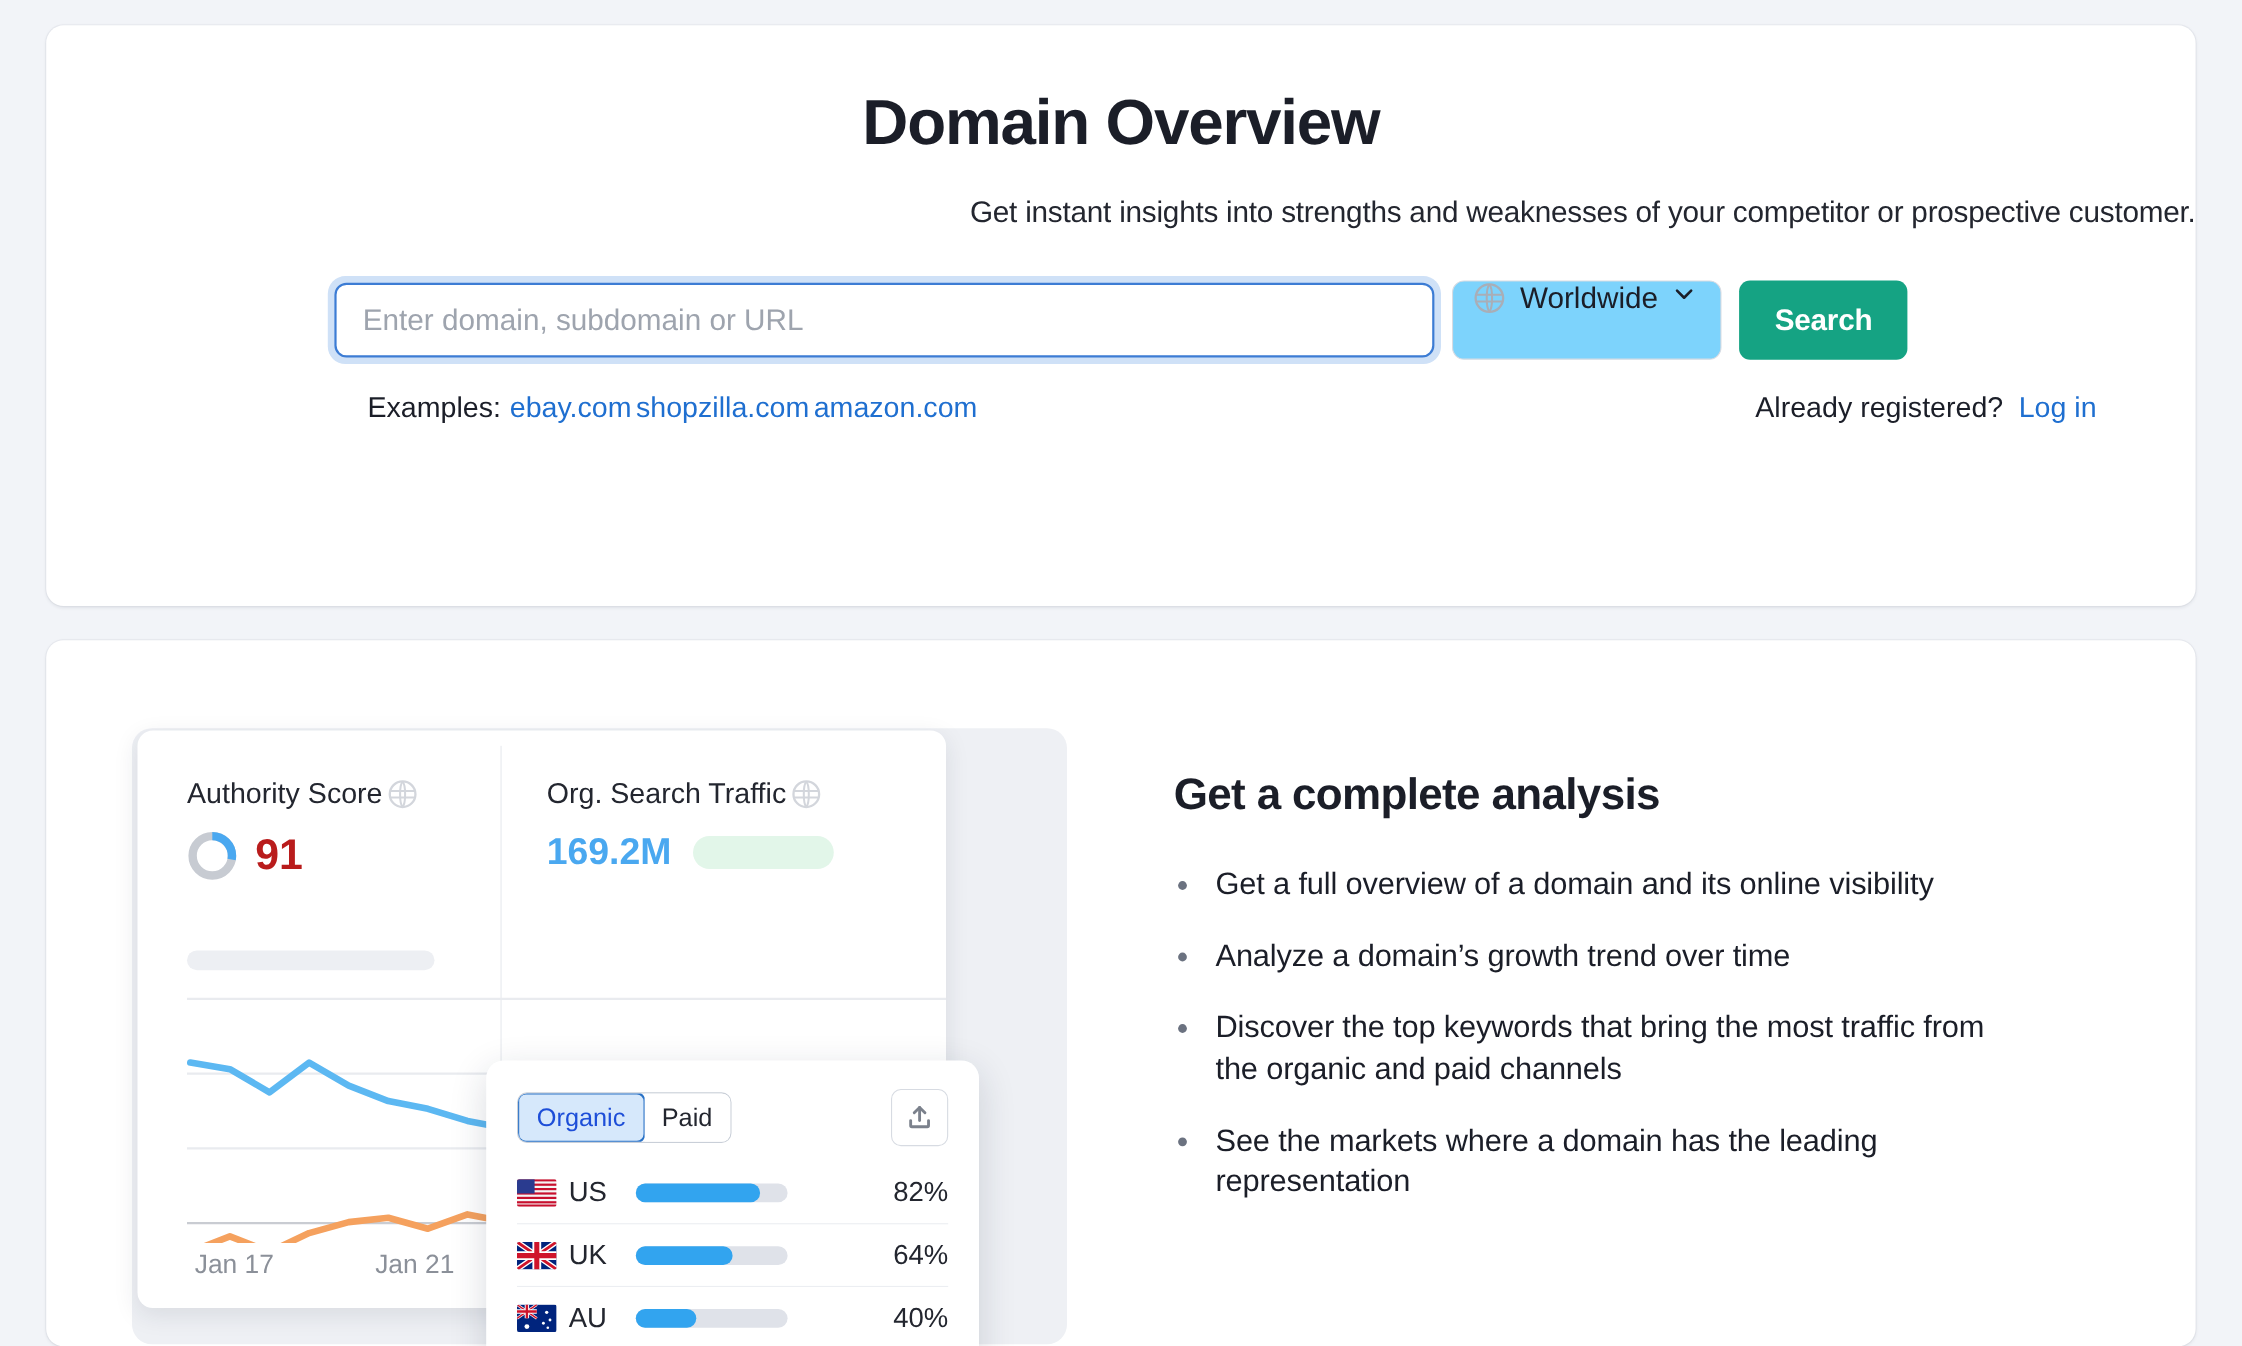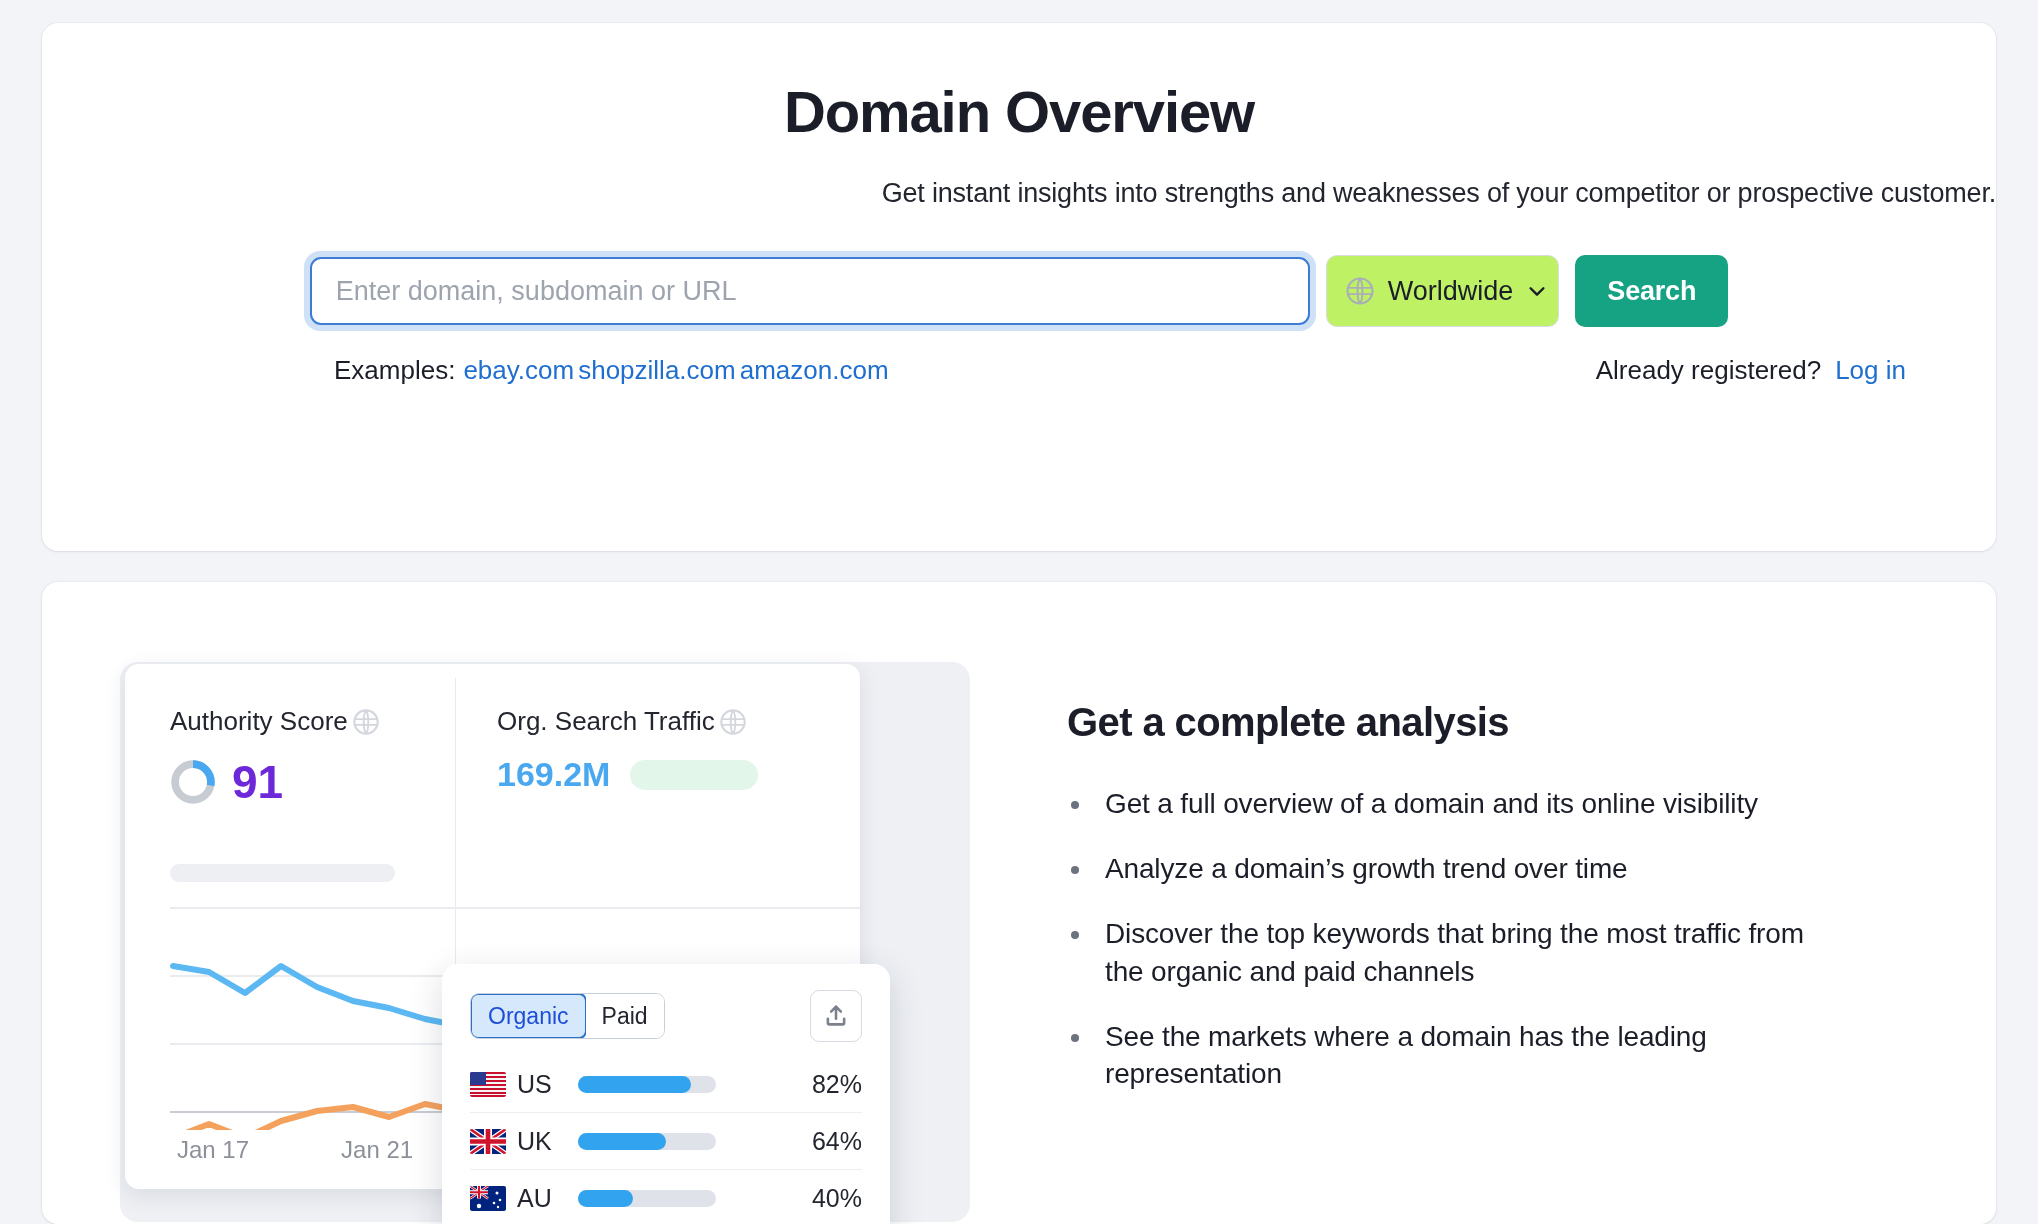--- a/index.html
+++ b/index.html
@@ -67,27 +67,27 @@
     font-size: 27px;
     font-family: "Liberation Sans", sans-serif;
     color: #23262f;
     padding: 0 24px;
     outline: none;
   }
   .search-input::placeholder { color: #9ea4ae; }
 
   .region-select {
     display: flex;
-    align-items: center;
+    align-items: flex-start;
     gap: 13px;
     height: 72px;
-    padding: 0 10px 0 18px;
+    padding: 0 22px 0 18px;
     border: 1px solid #d7dbe2;
     border-radius: 11px;
-    background: #bef264;
+    background: #7dd3fc;
     cursor: pointer;
     font-size: 27px;
     color: #1b1e28;
     white-space: nowrap;
   }
   .globe { width: 30px; height: 30px; flex: 0 0 auto; display:block; }
   .chev { width: 22px; height: 22px; flex: 0 0 auto; display:block; }
 
   .search-btn {
     height: 72px;
@@ -147,21 +147,21 @@
     content:""; position:absolute; left:0; top:14px; bottom:-330px; width:1px; background:#e7eaee;
   }
   .mlabel {
     display: flex; align-items: center; gap: 4px;
     font-size: 26px; color: #23262f; white-space: nowrap;
   }
   .mlabel .globe-gray { width: 28px; height: 28px; display:block; }
 
   .score-row { display:flex; align-items:center; gap:16px; margin-top: 18px; }
   .donut { width: 46px; height: 46px; display:block; }
-  .score-num { font-size: 46px; font-weight: 700; color: #6d28d9; }
+  .score-num { font-size: 39px; font-weight: 700; color: #b91c1c; }
 
   .traffic-row { display:flex; align-items:center; gap: 20px; margin-top: 18px; }
   .traffic-num { font-size: 34px; font-weight: 700; color: #4aa8f0; }
   .pill-green { width: 128px; height: 30px; border-radius: 16px; background: #e2f6e9; }
 
   .skel-bar { margin: 30px 0 0 45px; width: 225px; height: 18px; border-radius: 9px; background: #edeff3; }
 
   .chart-wrap { position: absolute; left: 0; right: 0; top: 236px; height: 290px; }
   .chart-svg { display:block; width: 735px; height: 230px; }
   .chart-xlabels {

